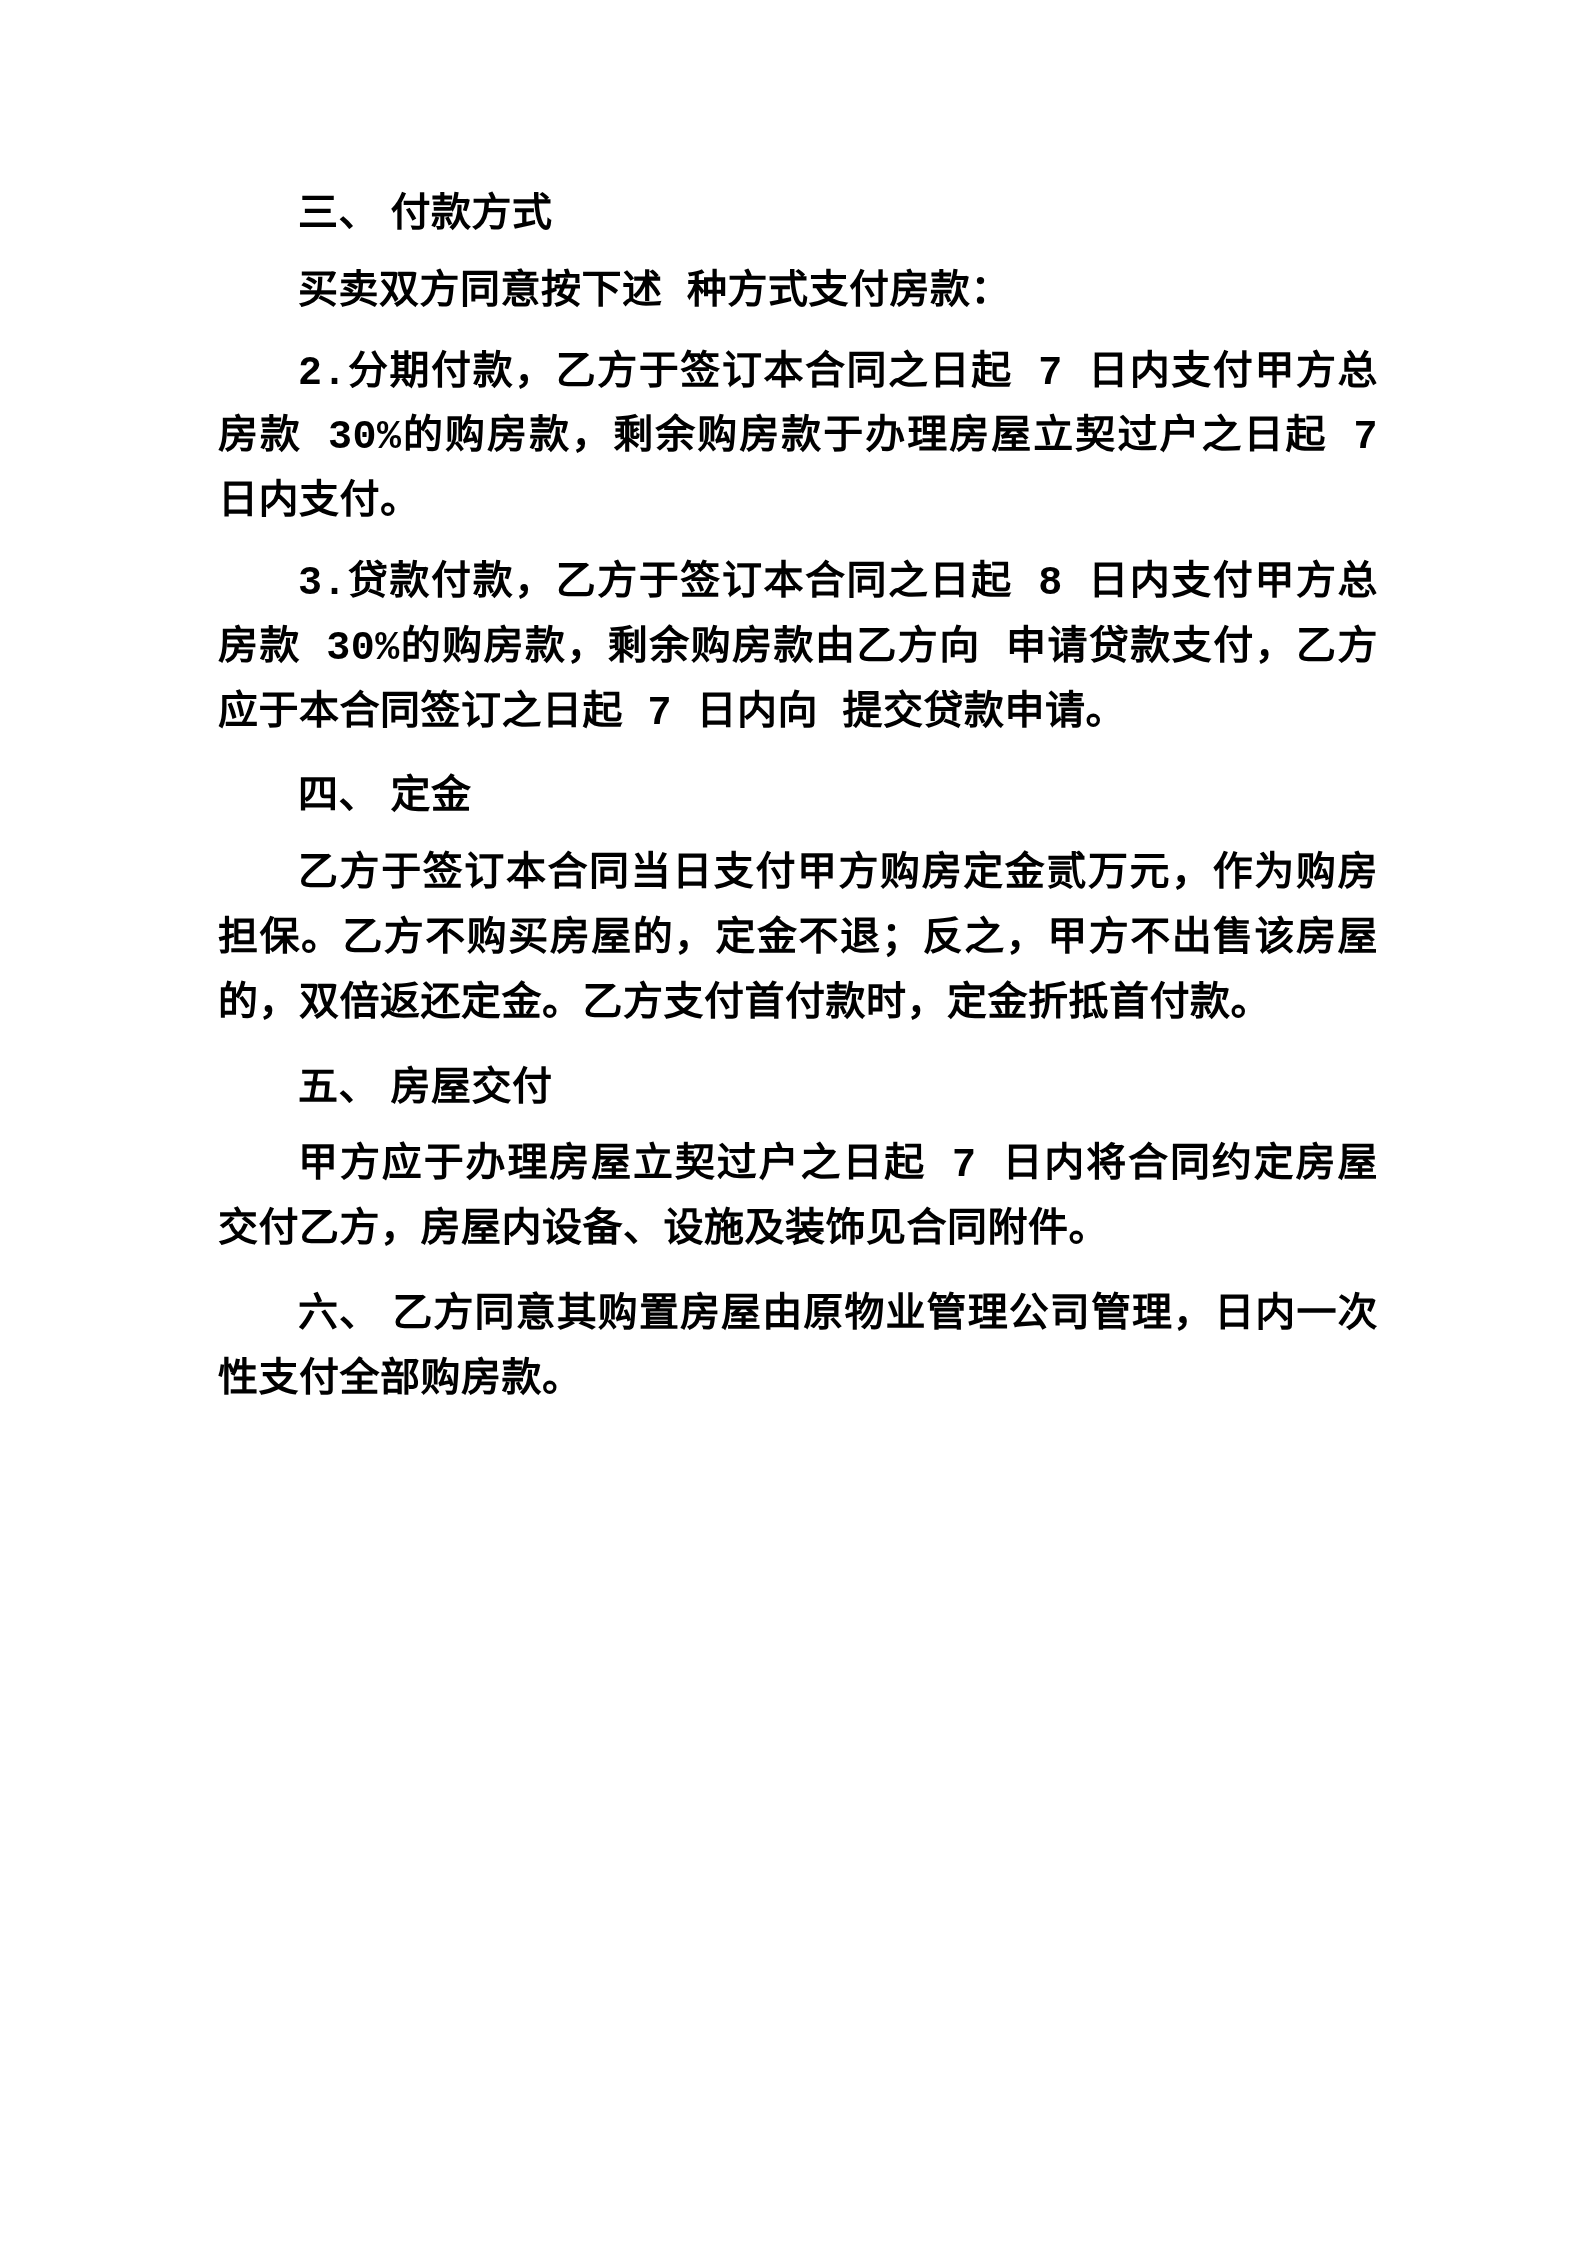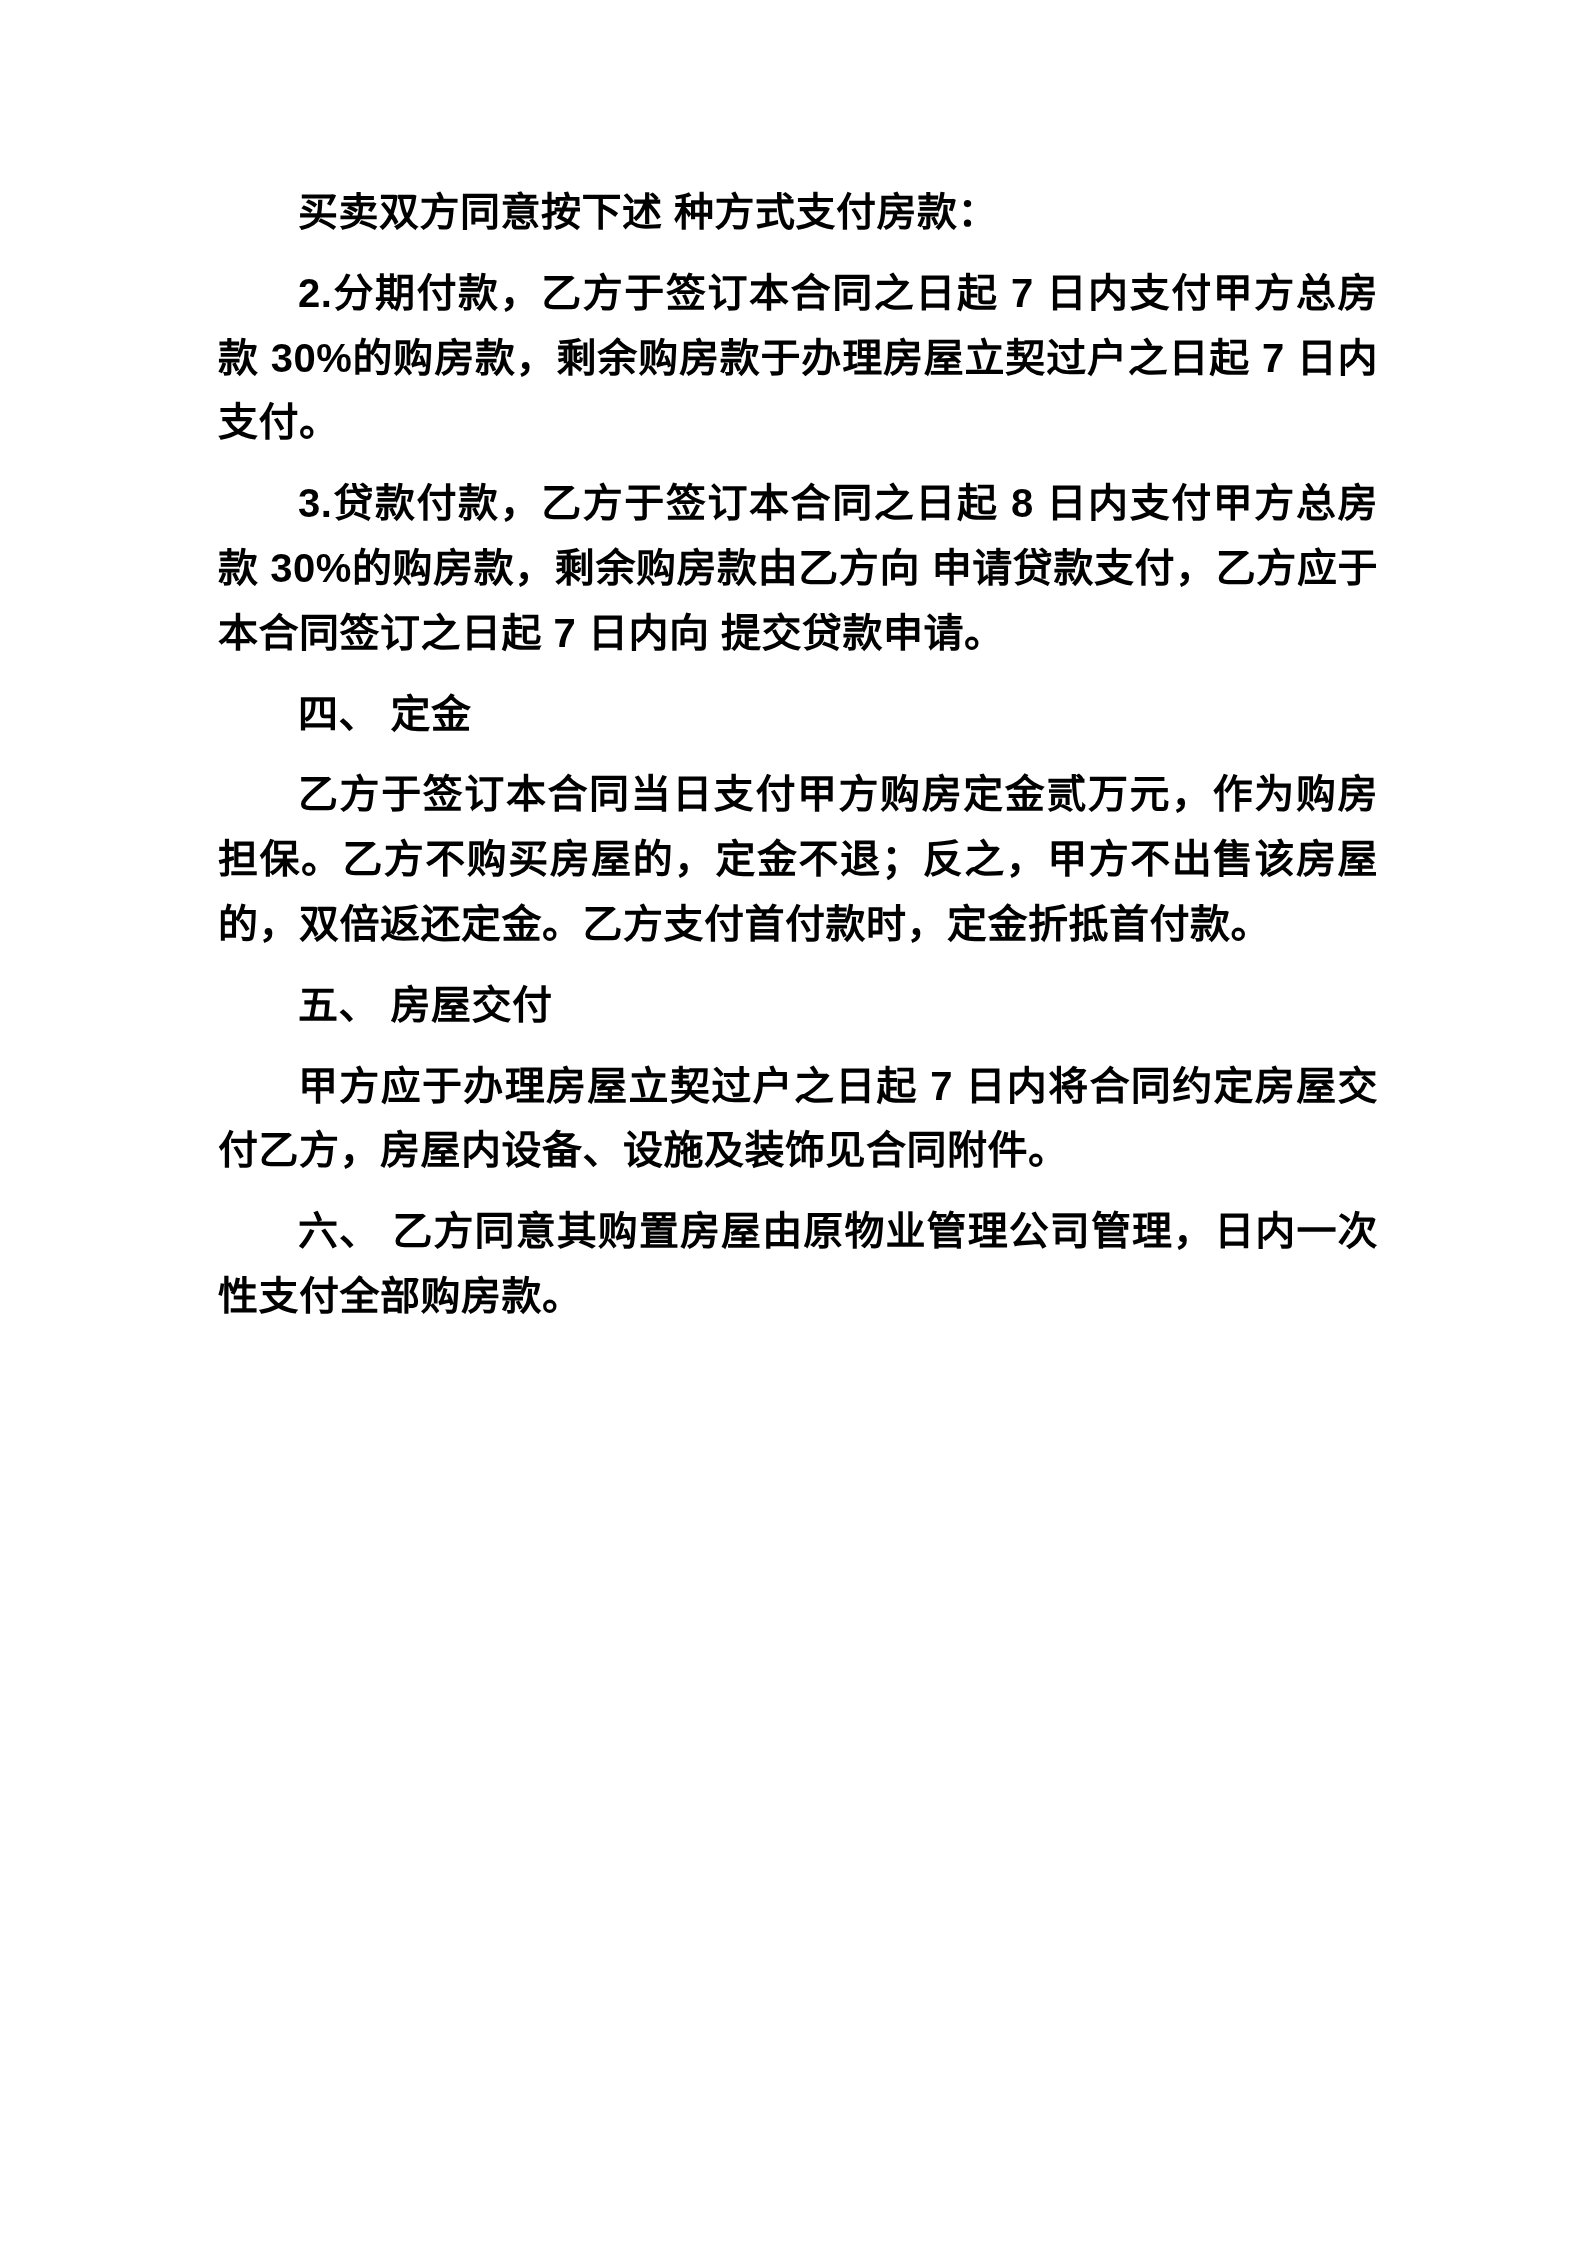--- a/index.html
+++ b/index.html
@@ -30,32 +30,34 @@
     line-height: 1.62;
     letter-spacing: 0.5px;
     font-weight: 700;
     margin: 0 0 16px 0;
     text-align: justify;
     text-justify: inter-character;
     word-break: break-all;
   }
   .para.indent {
     text-indent: 80px;
+    font-family: Liberation Mono, monospace;
   }
   .para.heading {
     text-indent: 80px;
     font-weight: 700;
   }
 </style>
 </head>
 <body>
 
 <div class="page">
   <div class="doc-body">
 
+    <p class="para heading">三、  付款方式</p>
 
     <p class="para indent">买卖双方同意按下述 种方式支付房款：</p>
 
 
     <p class="para indent">2.分期付款，乙方于签订本合同之日起 7 日内支付甲方总房款 30%的购房款，剩余购房款于办理房屋立契过户之日起 7 日内支付。</p>
 
     <p class="para indent">3.贷款付款，乙方于签订本合同之日起 8 日内支付甲方总房款 30%的购房款，剩余购房款由乙方向 申请贷款支付，乙方应于本合同签订之日起 7 日内向 提交贷款申请。</p>
 
     <p class="para heading">四、  定金</p>
 

